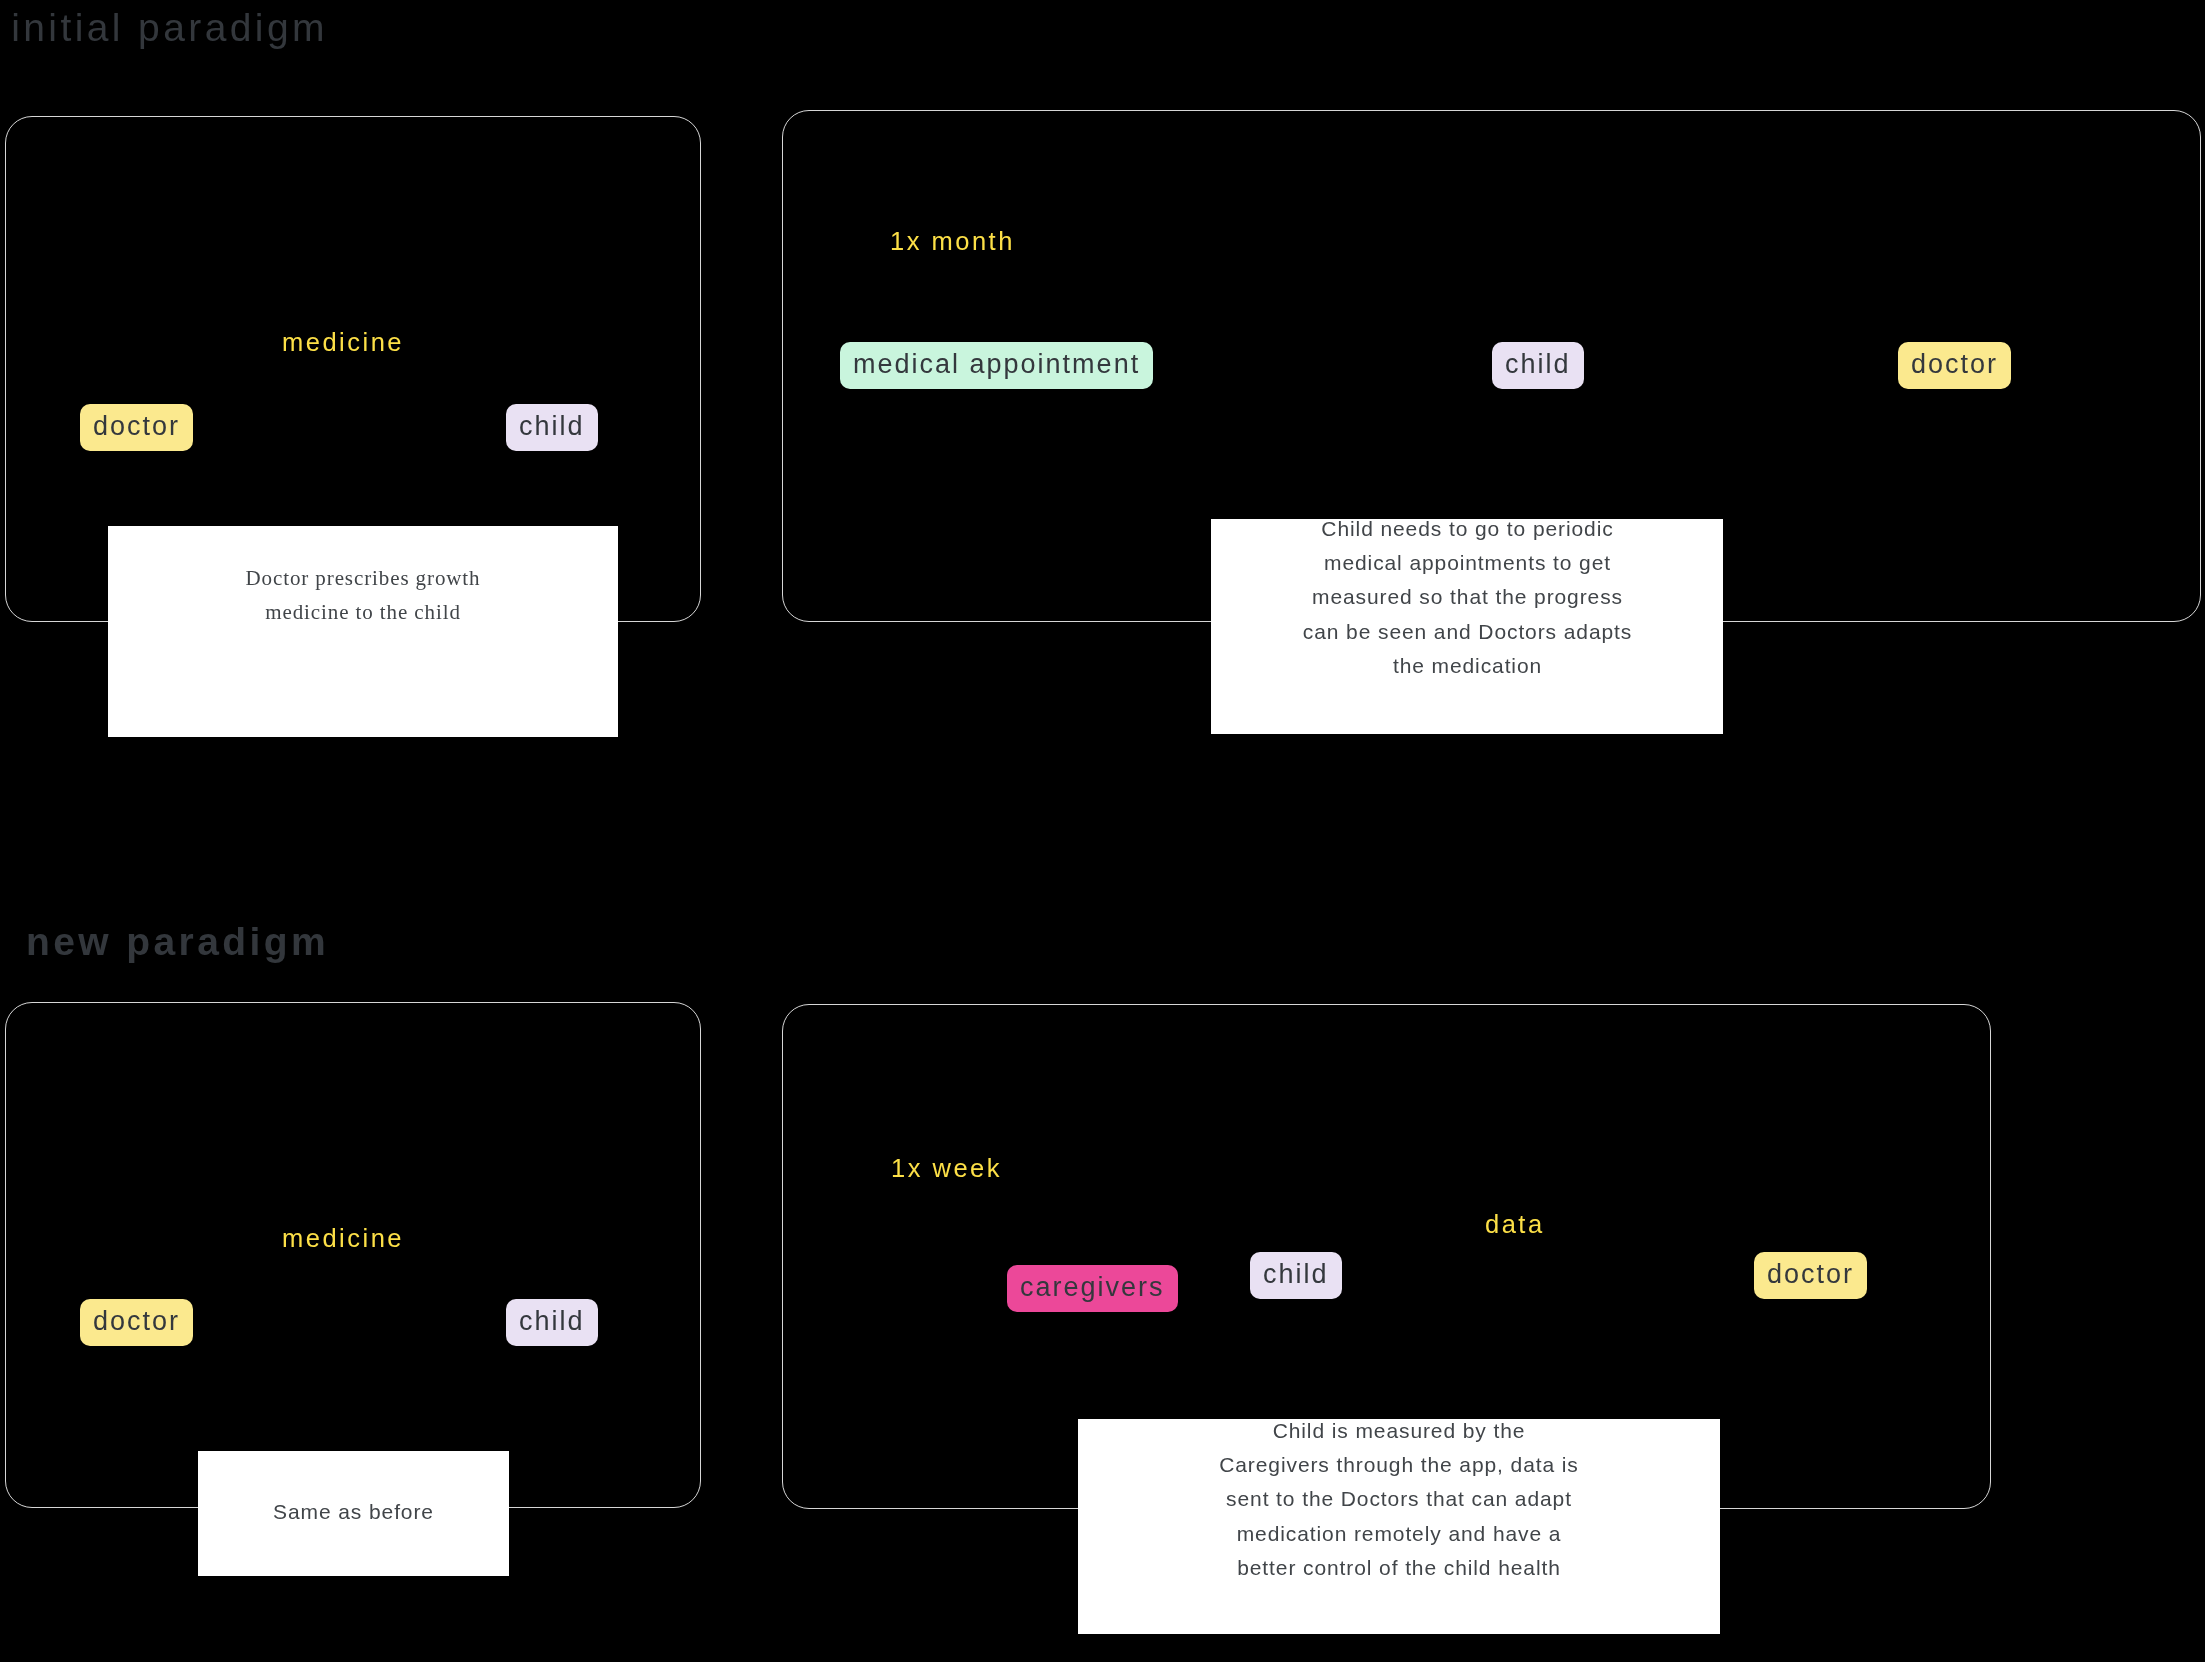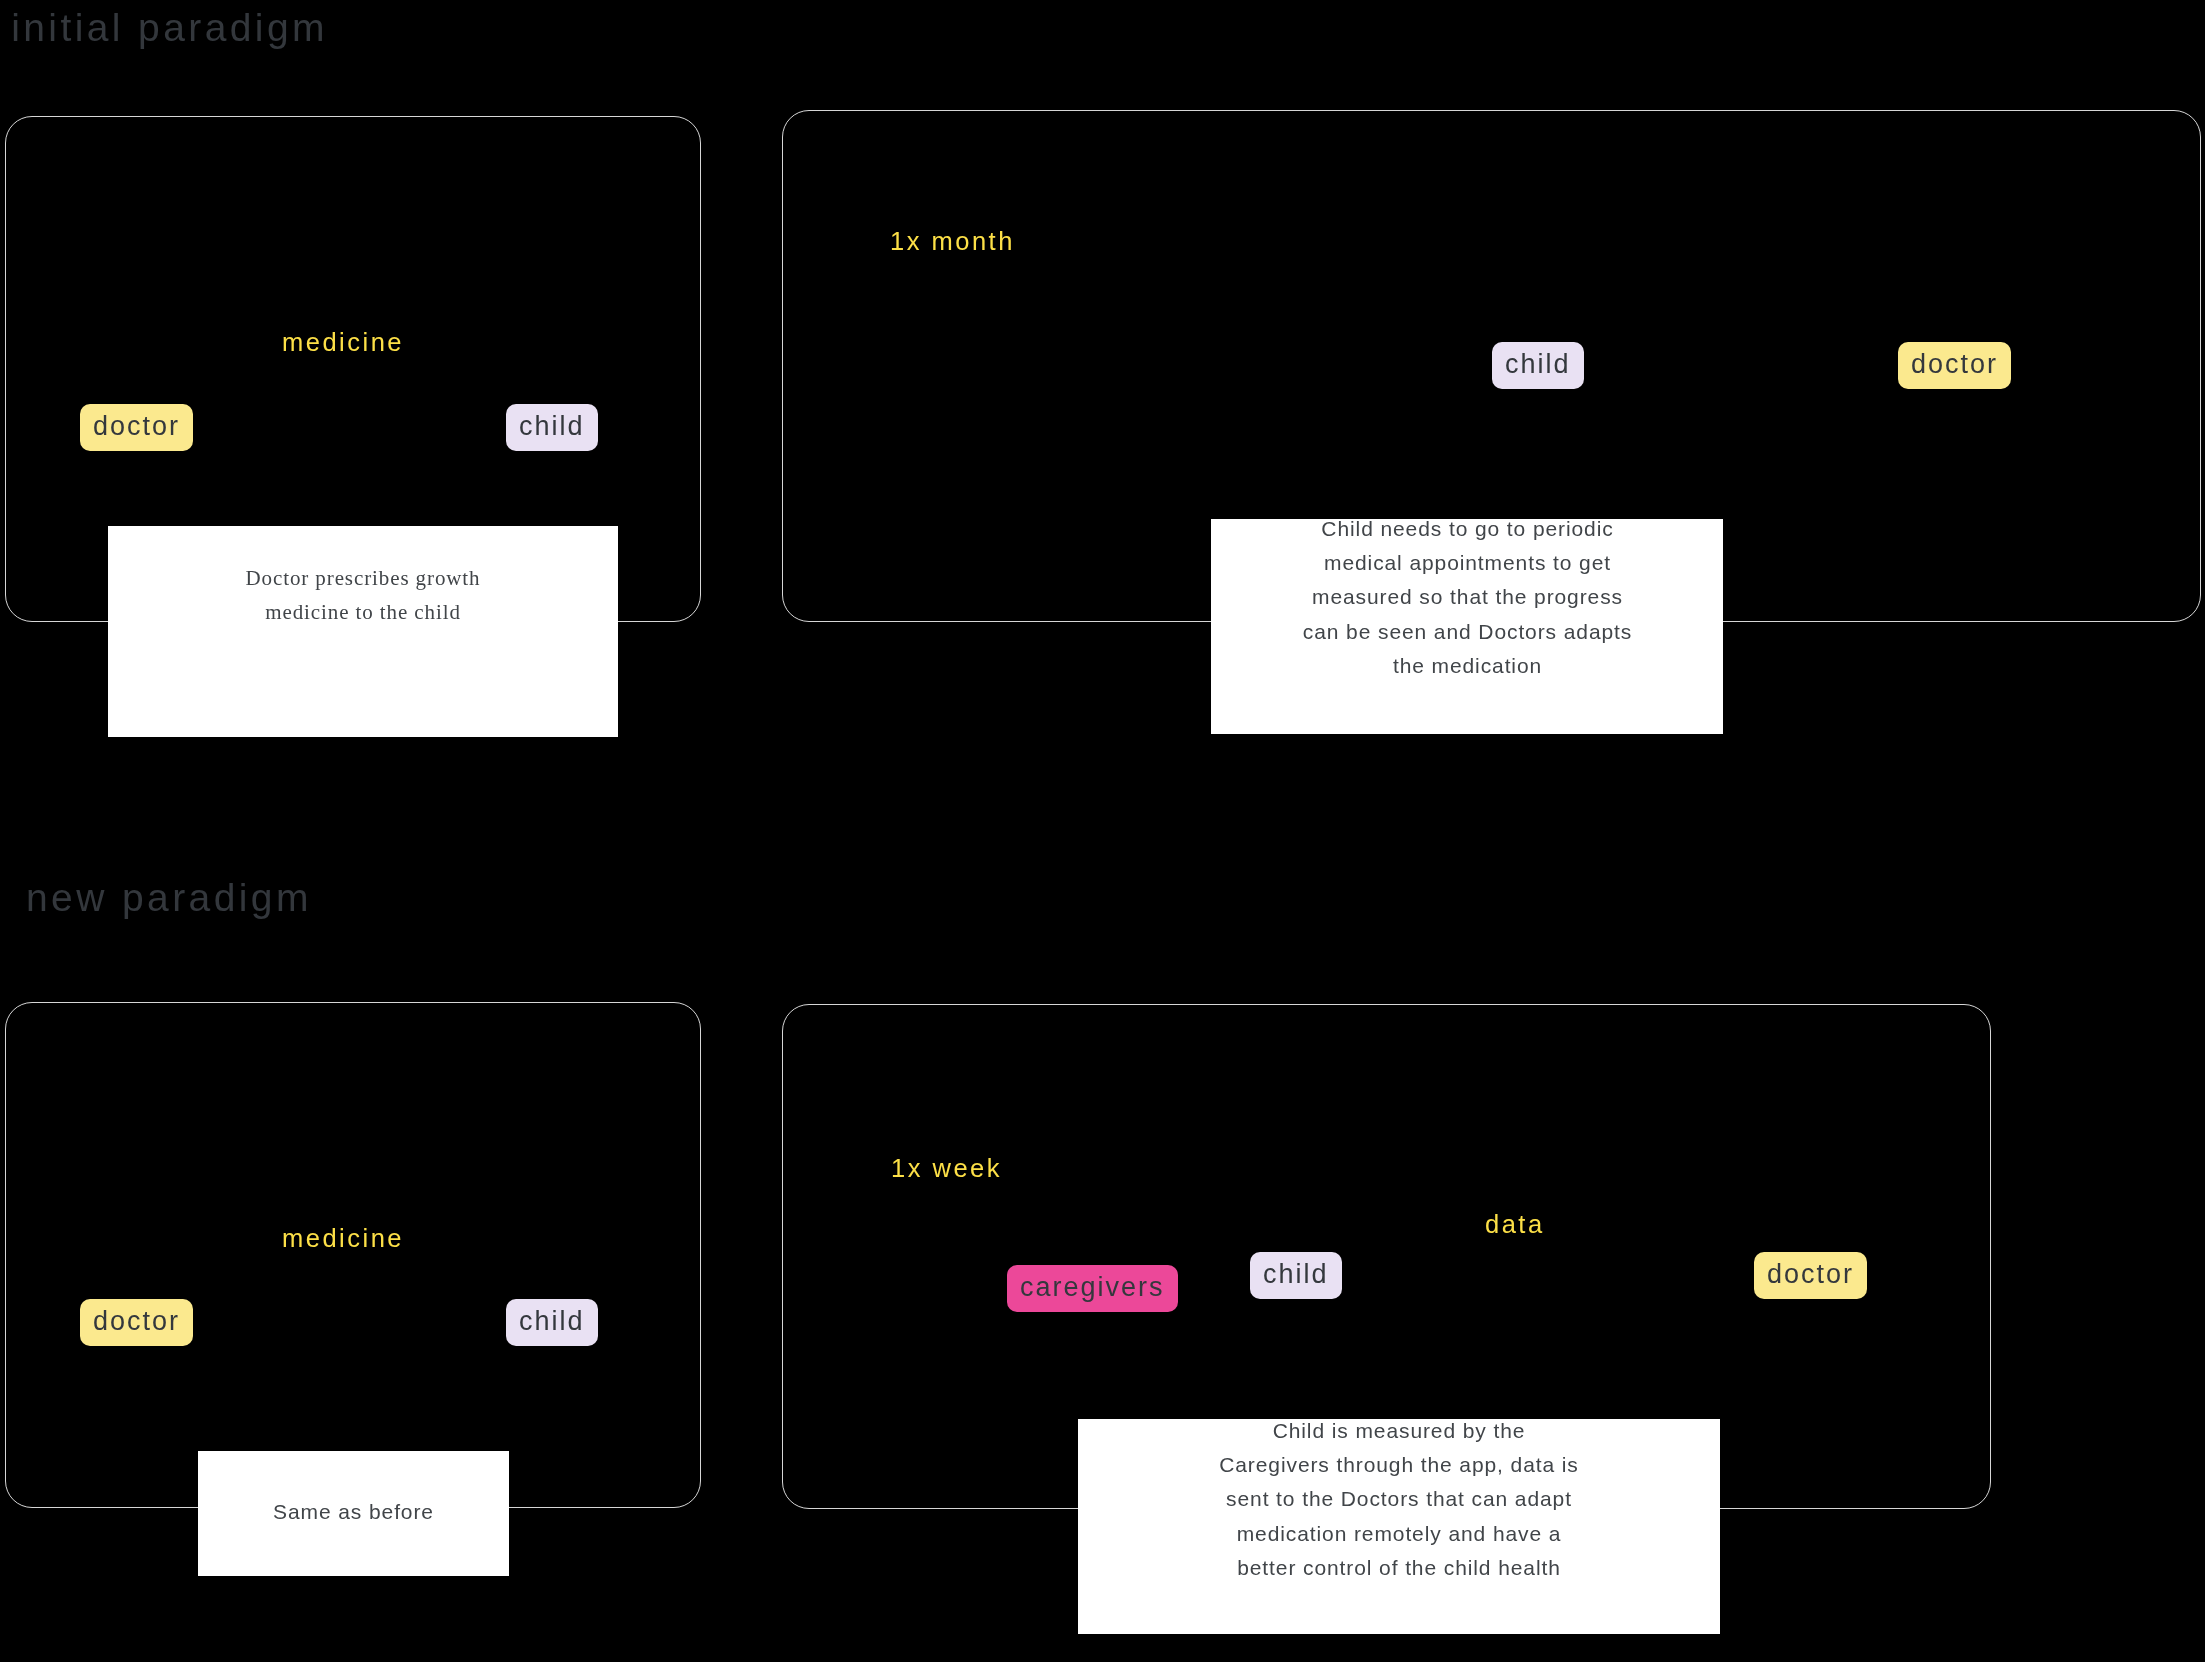--- a/index.html
+++ b/index.html
@@ -107,33 +107,34 @@
   <div class="pill pill-lilac" style="left:506px; top:404px;">child</div>
 
   <div class="callout" style="left:108px; top:526px; width:510px; height:211px;"></div>
   <div class="callout-text" style="left:108px; top:561px; width:510px;font-family:Liberation Serif, serif;">Doctor prescribes growth
 medicine to the child</div>
 
   <div class="panel" style="left:782px; top:110px; width:1419px; height:512px;"></div>
 
   <div class="edge-label" style="left:890px; top:229px;">1x month</div>
 
+  <div class="pill pill-mint" style="left:840px; top:342px;">medical appointment</div>
 
   <div class="pill pill-lilac" style="left:1492px; top:342px;">child</div>
 
   <div class="pill pill-yellow" style="left:1898px; top:342px;">doctor</div>
 
   <div class="callout" style="left:1211px; top:519px; width:512px; height:215px;"></div>
   <div class="callout-text" style="left:1184px; top:512px; width:567px;">Child needs to go to periodic
 medical appointments to get
 measured so that the progress
 can be seen and Doctors adapts
 the medication</div>
 
-  <div class="section-heading" style="left:26px; top:878px;">new paradigm</div>
+  <div class="section-heading" style="left:26px; top:922px;font-weight:bold;">new paradigm</div>
 
   <div class="panel" style="left:5px; top:1002px; width:696px; height:506px;"></div>
 
   <div class="edge-label" style="left:282px; top:1226px;">medicine</div>
 
   <div class="pill pill-yellow" style="left:80px; top:1299px;">doctor</div>
 
   <div class="pill pill-lilac" style="left:506px; top:1299px;">child</div>
 
   <div class="callout" style="left:198px; top:1451px; width:311px; height:125px;"></div>

